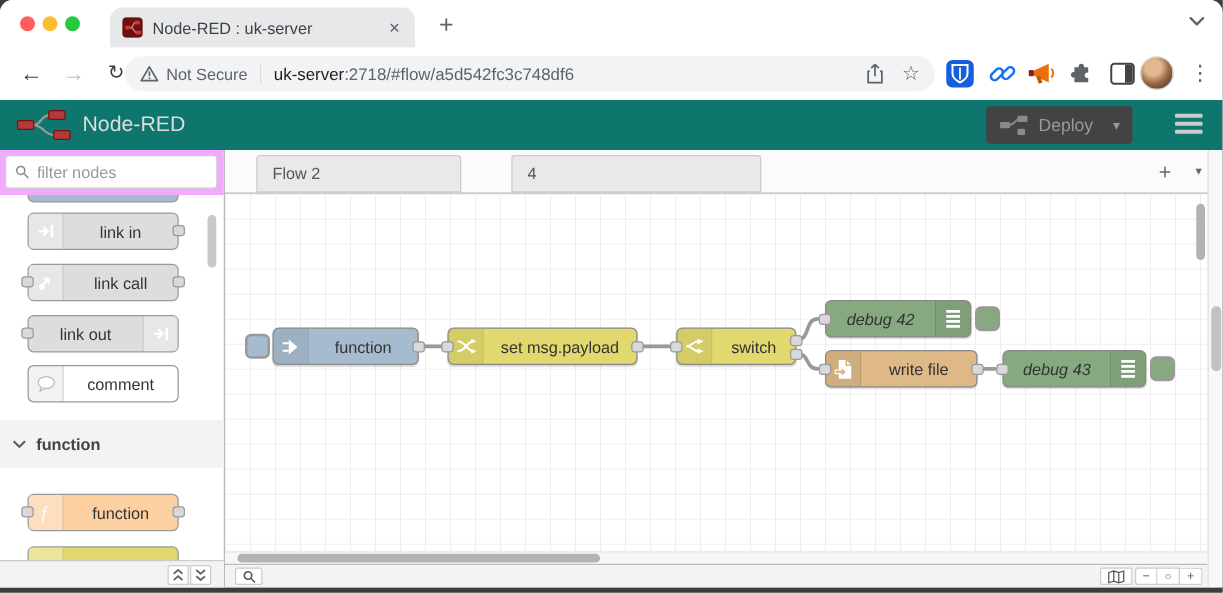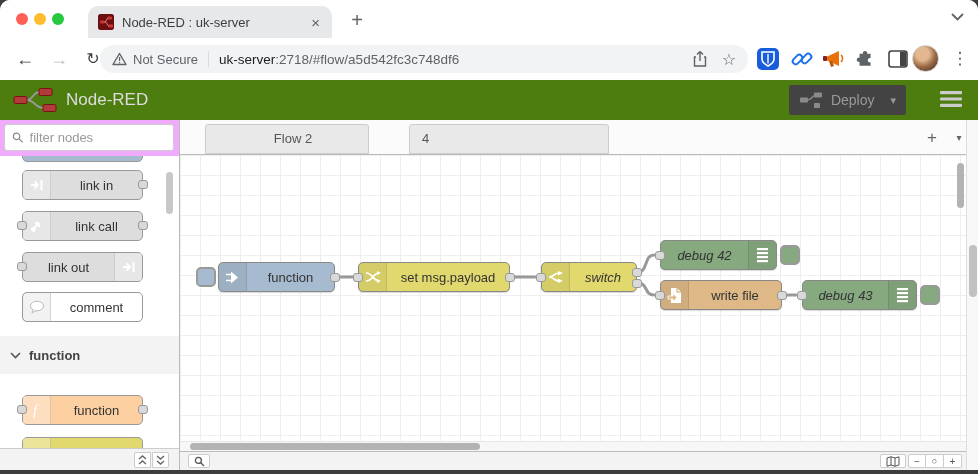--- a/index.html
+++ b/index.html
@@ -43,21 +43,21 @@
   .ext { position:absolute; top:9px; }
   .e-bitwarden { left:756px; } .e-link { left:790px; } .e-mega { left:822px; }
   .e-puzzle { left:854px; } .e-sidebar { left:886px; }
   .avatar { position:absolute; left:912px; top:7px; width:27px; height:27px; border-radius:50%;
     background:radial-gradient(circle at 38% 32%, #e3b891 0 28%, #9c6a45 55%, #5a3a26 85%, #3a2517);
     border:1px solid #d0d0d0; }
   .dots { position:absolute; left:950px; top:8px; font-size:17px; color:#5f6368;
     width:20px; text-align:center; line-height:26px;}
 
   
-  .nr-header { position:absolute; top:80px; left:0; right:0; height:40px; background:#4d7c0f;
+  .nr-header { position:absolute; top:80px; left:0; right:0; height:40px; background:#0f766e;
     display:flex; align-items:center; }
   .nr-logo { margin-left:12px; }
   .nr-title { color:#ddd; font-size:17px; font-weight:500; margin-left:8px; }
   .deploy-btn { position:absolute; right:72px; top:5px; height:30px; background:#434343;
     border-radius:3px; display:flex; align-items:center; padding:0 10px; }
   .deploy-label { color:#999; font-size:14px; margin:0 8px 0 8px; }
   .deploy-caret { color:#999; font-size:11px; padding-left:8px; }
   .nr-menu-btn { position:absolute; right:14px; top:7px; }
 
   
@@ -359,21 +359,21 @@
           <svg width="11" height="12" viewBox="0 0 11 12">
               <path d="M2 2 L5.5 5 L9 2 M2 7 L5.5 10 L9 7" stroke="#666" stroke-width="1.4" fill="none"></path>
             </svg>
         </div>
       </div>
     </div>
 
     <div class="workspace">
 
       <div class="wtabbar">
-        <div class="wtab" style="left:25px; width:164px;text-align:center;">
+        <div class="wtab" style="left:25px; width:164px;">
           <span>Flow 2</span>
         </div>
         <div class="wtab" style="left:229px; width:200px;">
           <span>4</span>
         </div>
         <div class="wtab-add">+</div>
         <div class="wtab-menu">▾</div>
       </div>
 
       <div class="canvas">
@@ -406,21 +406,21 @@
             <svg width="16" height="14" viewBox="0 0 16 14">
                 <path d="M1 3 C8 3 8 11 14 11 M1 11 C8 11 8 3 14 3" stroke="#fff" stroke-width="1.7" fill="none"></path>
                 <path d="M12 1 L16 3 L12 5 Z M12 9 L16 11 L12 13 Z" fill="#fff"></path>
               </svg>
           </div>
           <span class="flabel">set msg.payload</span>
           <div class="fport in"></div>
           <div class="fport out"></div>
         </div>
 
-        <div class="fnode n-switch" style="left:361px; top:107px; width:96px;font-style:italic;">
+        <div class="fnode n-switch" style="left:361px; top:107px; width:96px;">
           <div class="ficon left">
             <svg width="16" height="14" viewBox="0 0 16 14">
                 <path d="M1 7 C6 7 6 3 11 3 M1 7 C6 7 6 11 11 11" stroke="#fff" stroke-width="1.7" fill="none"></path>
                 <path d="M10 1 L15 3 L10 5.5 Z M10 8.5 L15 11 L10 13 Z" fill="#fff"></path>
               </svg>
           </div>
           <span class="flabel">switch</span>
           <div class="fport in"></div>
           <div class="fport out1"></div>
           <div class="fport out2"></div>

